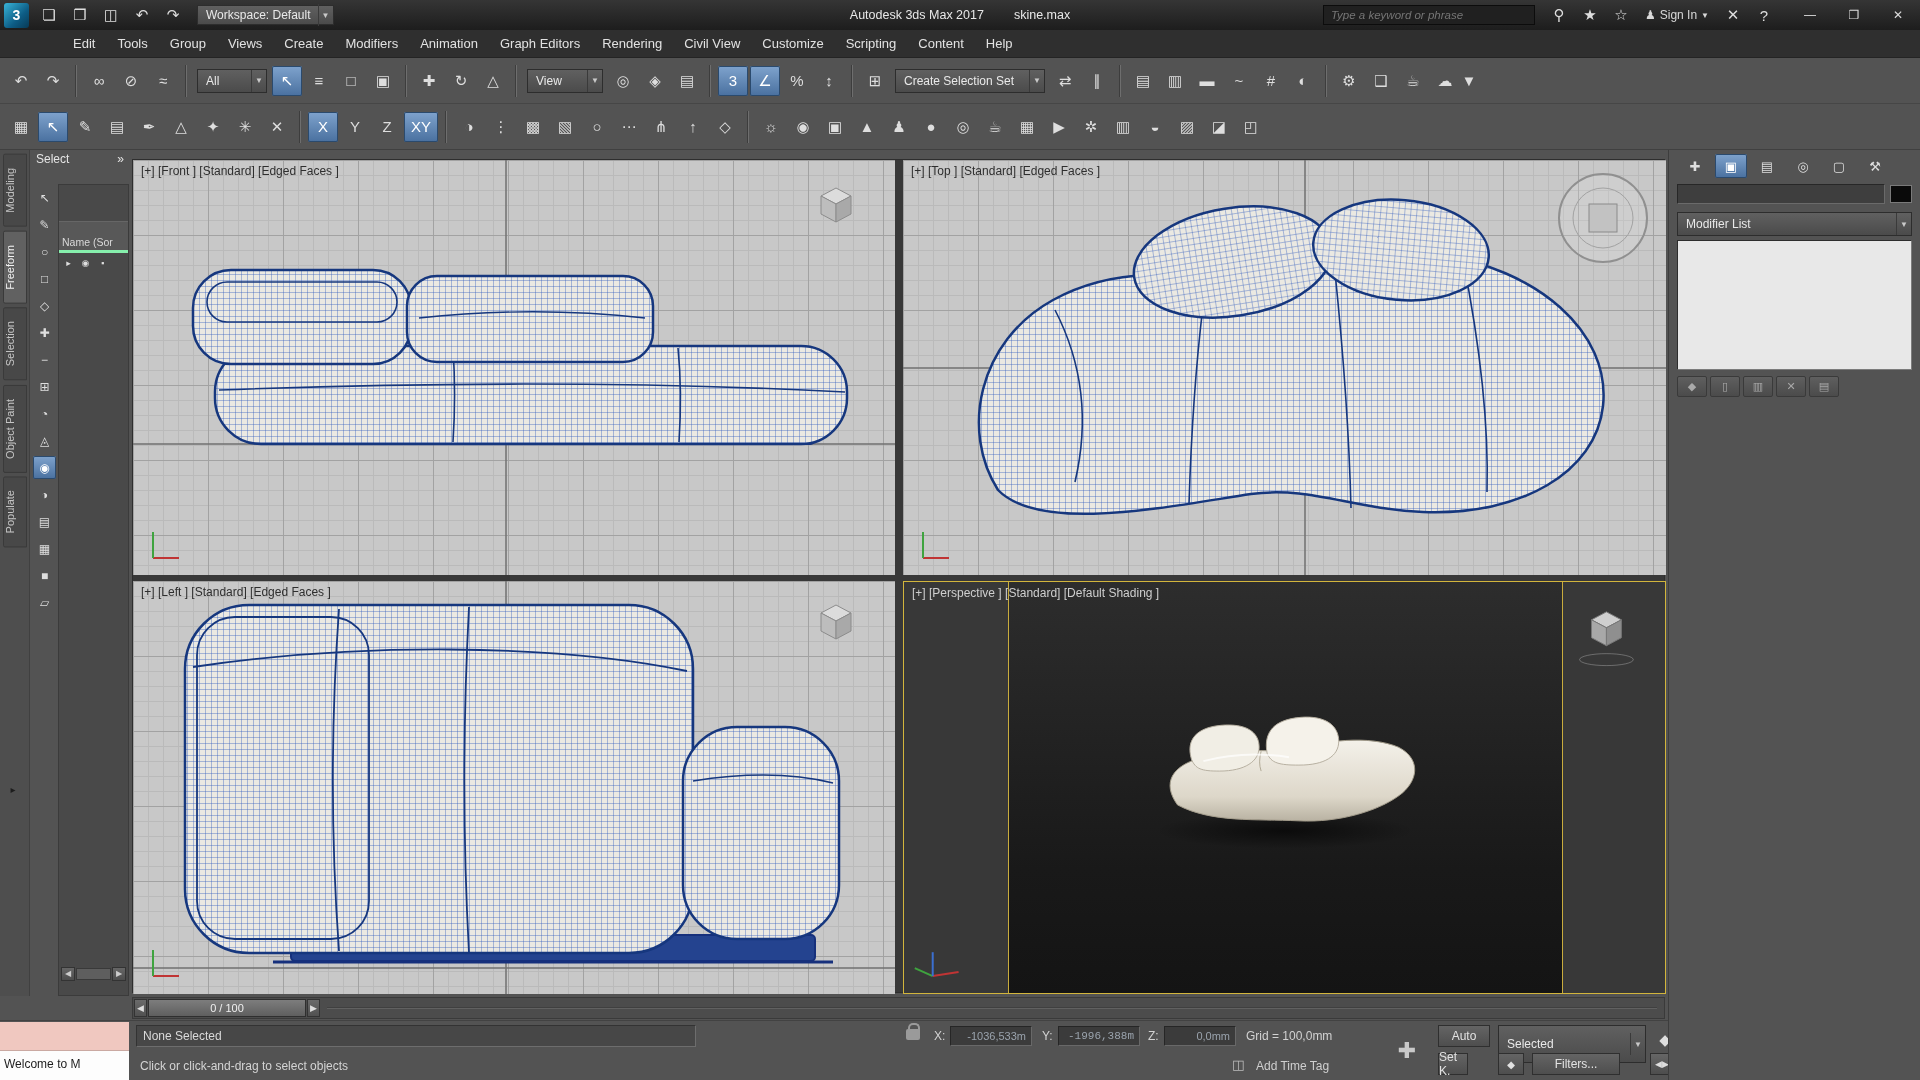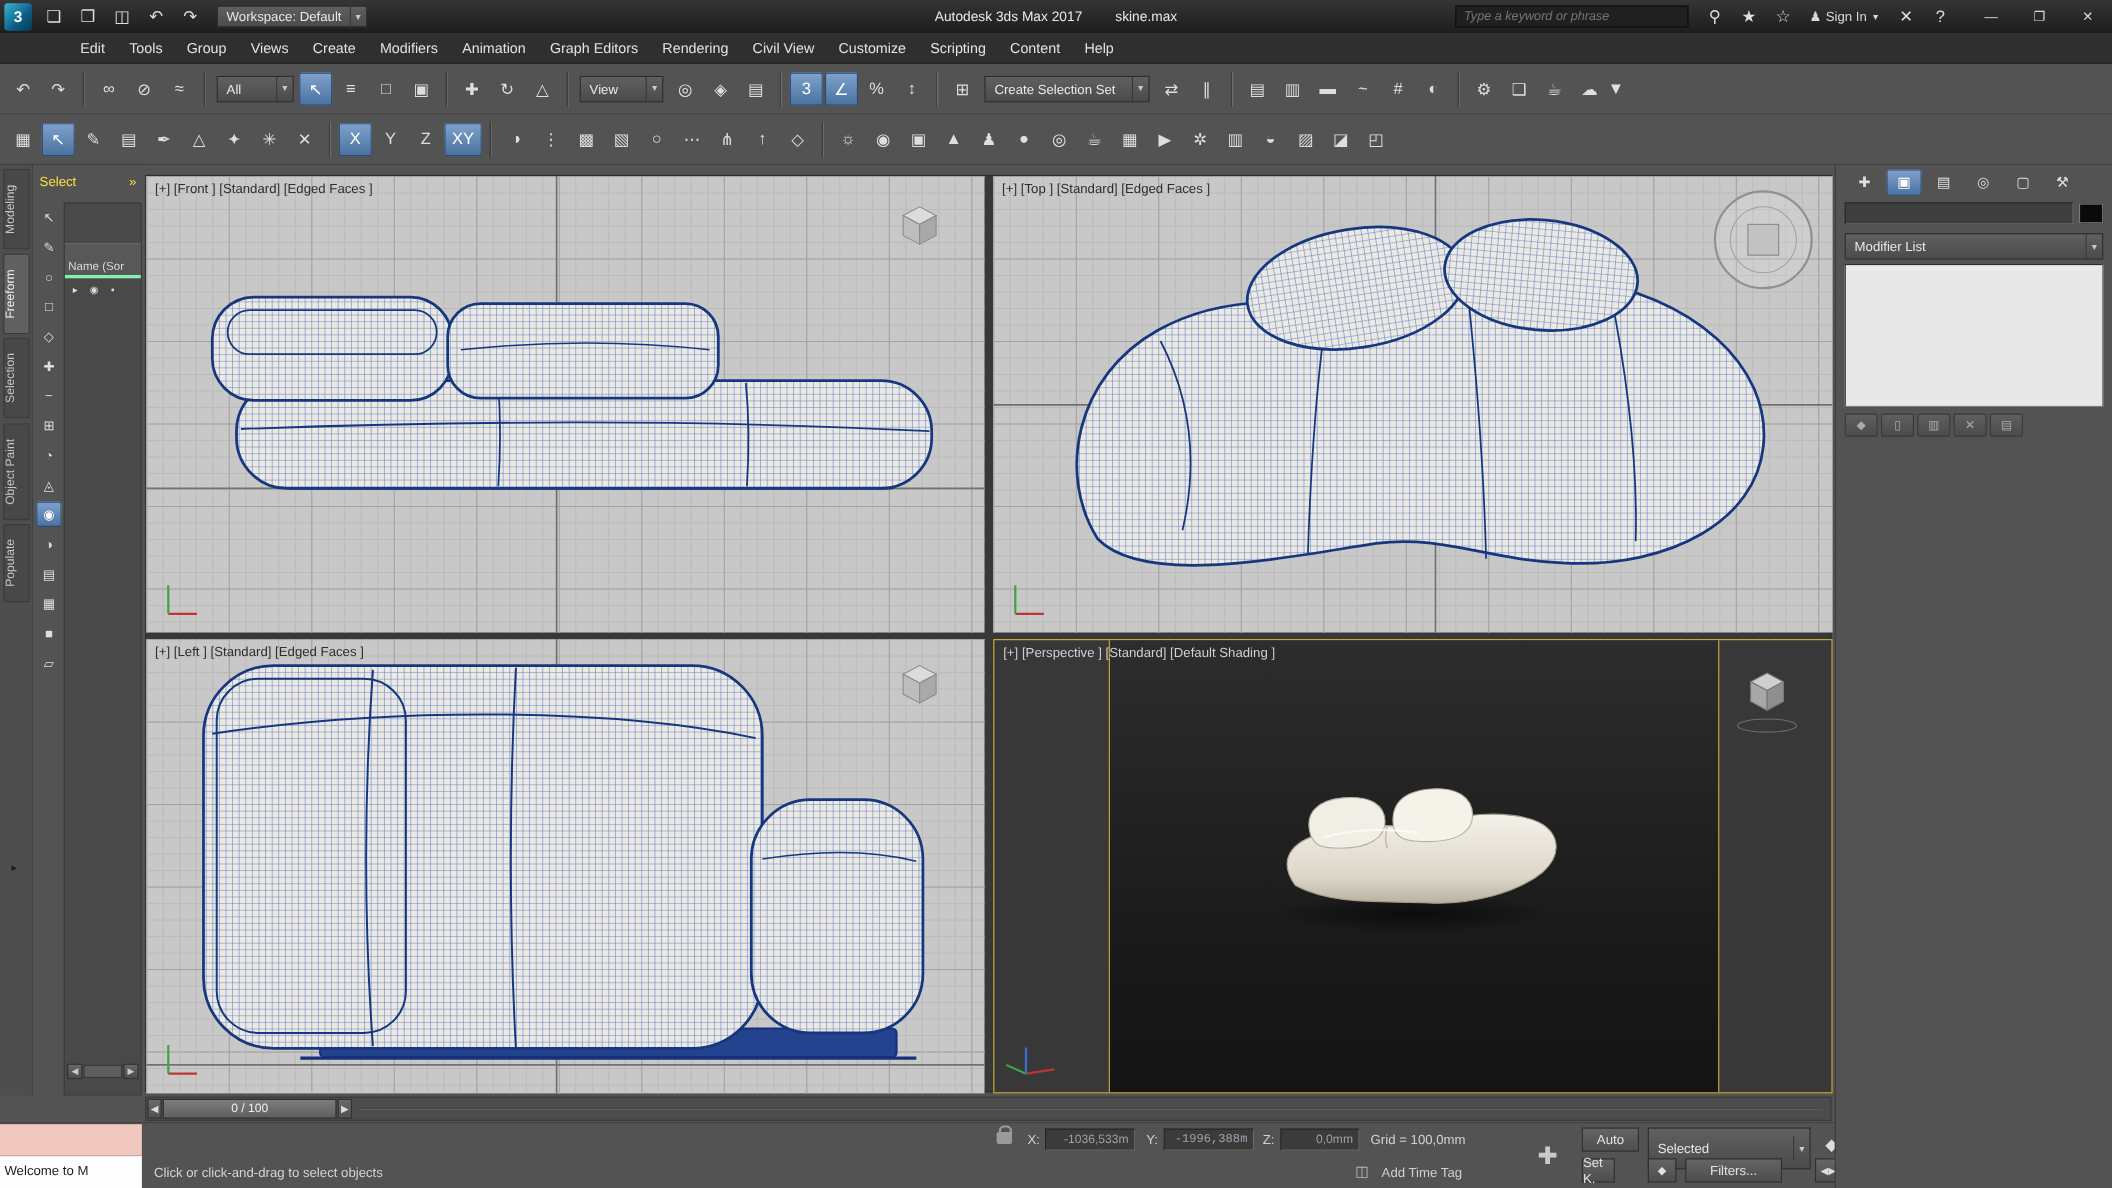--- a/index.html
+++ b/index.html
@@ -37,22 +37,22 @@
 .combo .arr{width:15px;height:22px;display:flex;align-items:center;justify-content:center;
   border-left:1px solid #3a3a3a;color:#c9c9c9;font-size:8px}
 
 
 #ribbon-strip{position:absolute;left:0;top:150px;width:30px;height:846px;background:#4e4e4e;border-right:1px solid #404040}
 .rtab{writing-mode:vertical-rl;transform:rotate(180deg);background:#484848;border:1px solid #3a3a3a;
   color:#c6c6c6;width:24px;margin:4px 0 0 3px;padding:13px 0;font-size:11px;text-align:center;border-radius:0 2px 2px 0}
 .rtab.active{background:#616161;color:#f2f2f2}
 #tool-column{position:absolute;left:31px;top:186px;width:27px;display:flex;flex-direction:column;gap:4px;align-items:center}
 #tool-column .ibtn{width:23px;height:23px;min-width:23px;font-size:12px}
-#sel-header{position:absolute;left:30px;top:152px;width:100px;height:26px;display:flex;align-items:center;
-  justify-content:space-between;padding:0 6px;color:#fde047;font-size:12px;background:#535353}
+#sel-header{position:absolute;left:30px;top:152px;width:100px;height:26px;display:flex;align-items:flex-start;
+  justify-content:space-between;padding:0 6px;color:#e5e5e5;font-size:12px;background:#535353}
 #explorer{position:absolute;left:58px;top:184px;width:71px;height:812px;background:#494949;border:1px solid #3b3b3b}
 #explorer .hdr{margin-top:36px;height:18px;background:#585858;border-top:1px solid #666;border-bottom:3px solid #86efac;
   font-size:10.5px;color:#d9d9d9;padding:14px 3px;white-space:nowrap;overflow:hidden}
 #explorer .row{height:20px;display:flex;align-items:center;gap:2px;padding:0 2px}
 #explorer .row .ibtn{width:15px;min-width:15px;height:15px;font-size:9px}
 #exp-scroll{position:absolute;left:2px;bottom:14px;width:65px;height:15px;display:flex;align-items:center;gap:1px}
 .sbtn{width:14px;height:14px;background:linear-gradient(#666,#4d4d4d);border:1px solid #333;color:#ccc;
   font-size:8px;display:flex;align-items:center;justify-content:center}
 .sthumb{flex:1;height:12px;background:#5e5e5e;border:1px solid #393939}
 #ribbon-expand{position:absolute;left:6px;top:782px;width:14px;height:14px;color:#1d1d1d;font-size:10px;
@@ -511,20 +511,21 @@
       <div id="time-handle">0 / 100</div>
       <div class="tsbtn">▶</div>
       <div id="time-groove"></div>
     </div>
   </div>
 
   <div id="statusbar">
     <div id="macro-strip"></div>
     <div id="listener-strip">Welcome to M</div>
 
+    <div id="sel-status" class="sunken">None Selected</div>
     <div id="prompt-line">Click or click-and-drag to select objects</div>
 
     <div class="lock"></div>
     <span class="coordlab" style="left:934px">X:</span>
     <input class="numfield" style="left: 950px; width: 82px;" readonly="" value="-1036,533m">
     <span class="coordlab" style="left:1042px">Y:</span>
     <input class="numfield" style="left: 1058px; width: 82px; font-family: Liberation Mono, monospace;" readonly="" value="-1996,388m">
     <span class="coordlab" style="left:1148px">Z:</span>
     <input class="numfield" style="left: 1164px; width: 72px;" readonly="" value="0,0mm">
     <span id="grid-label">Grid = 100,0mm</span>

